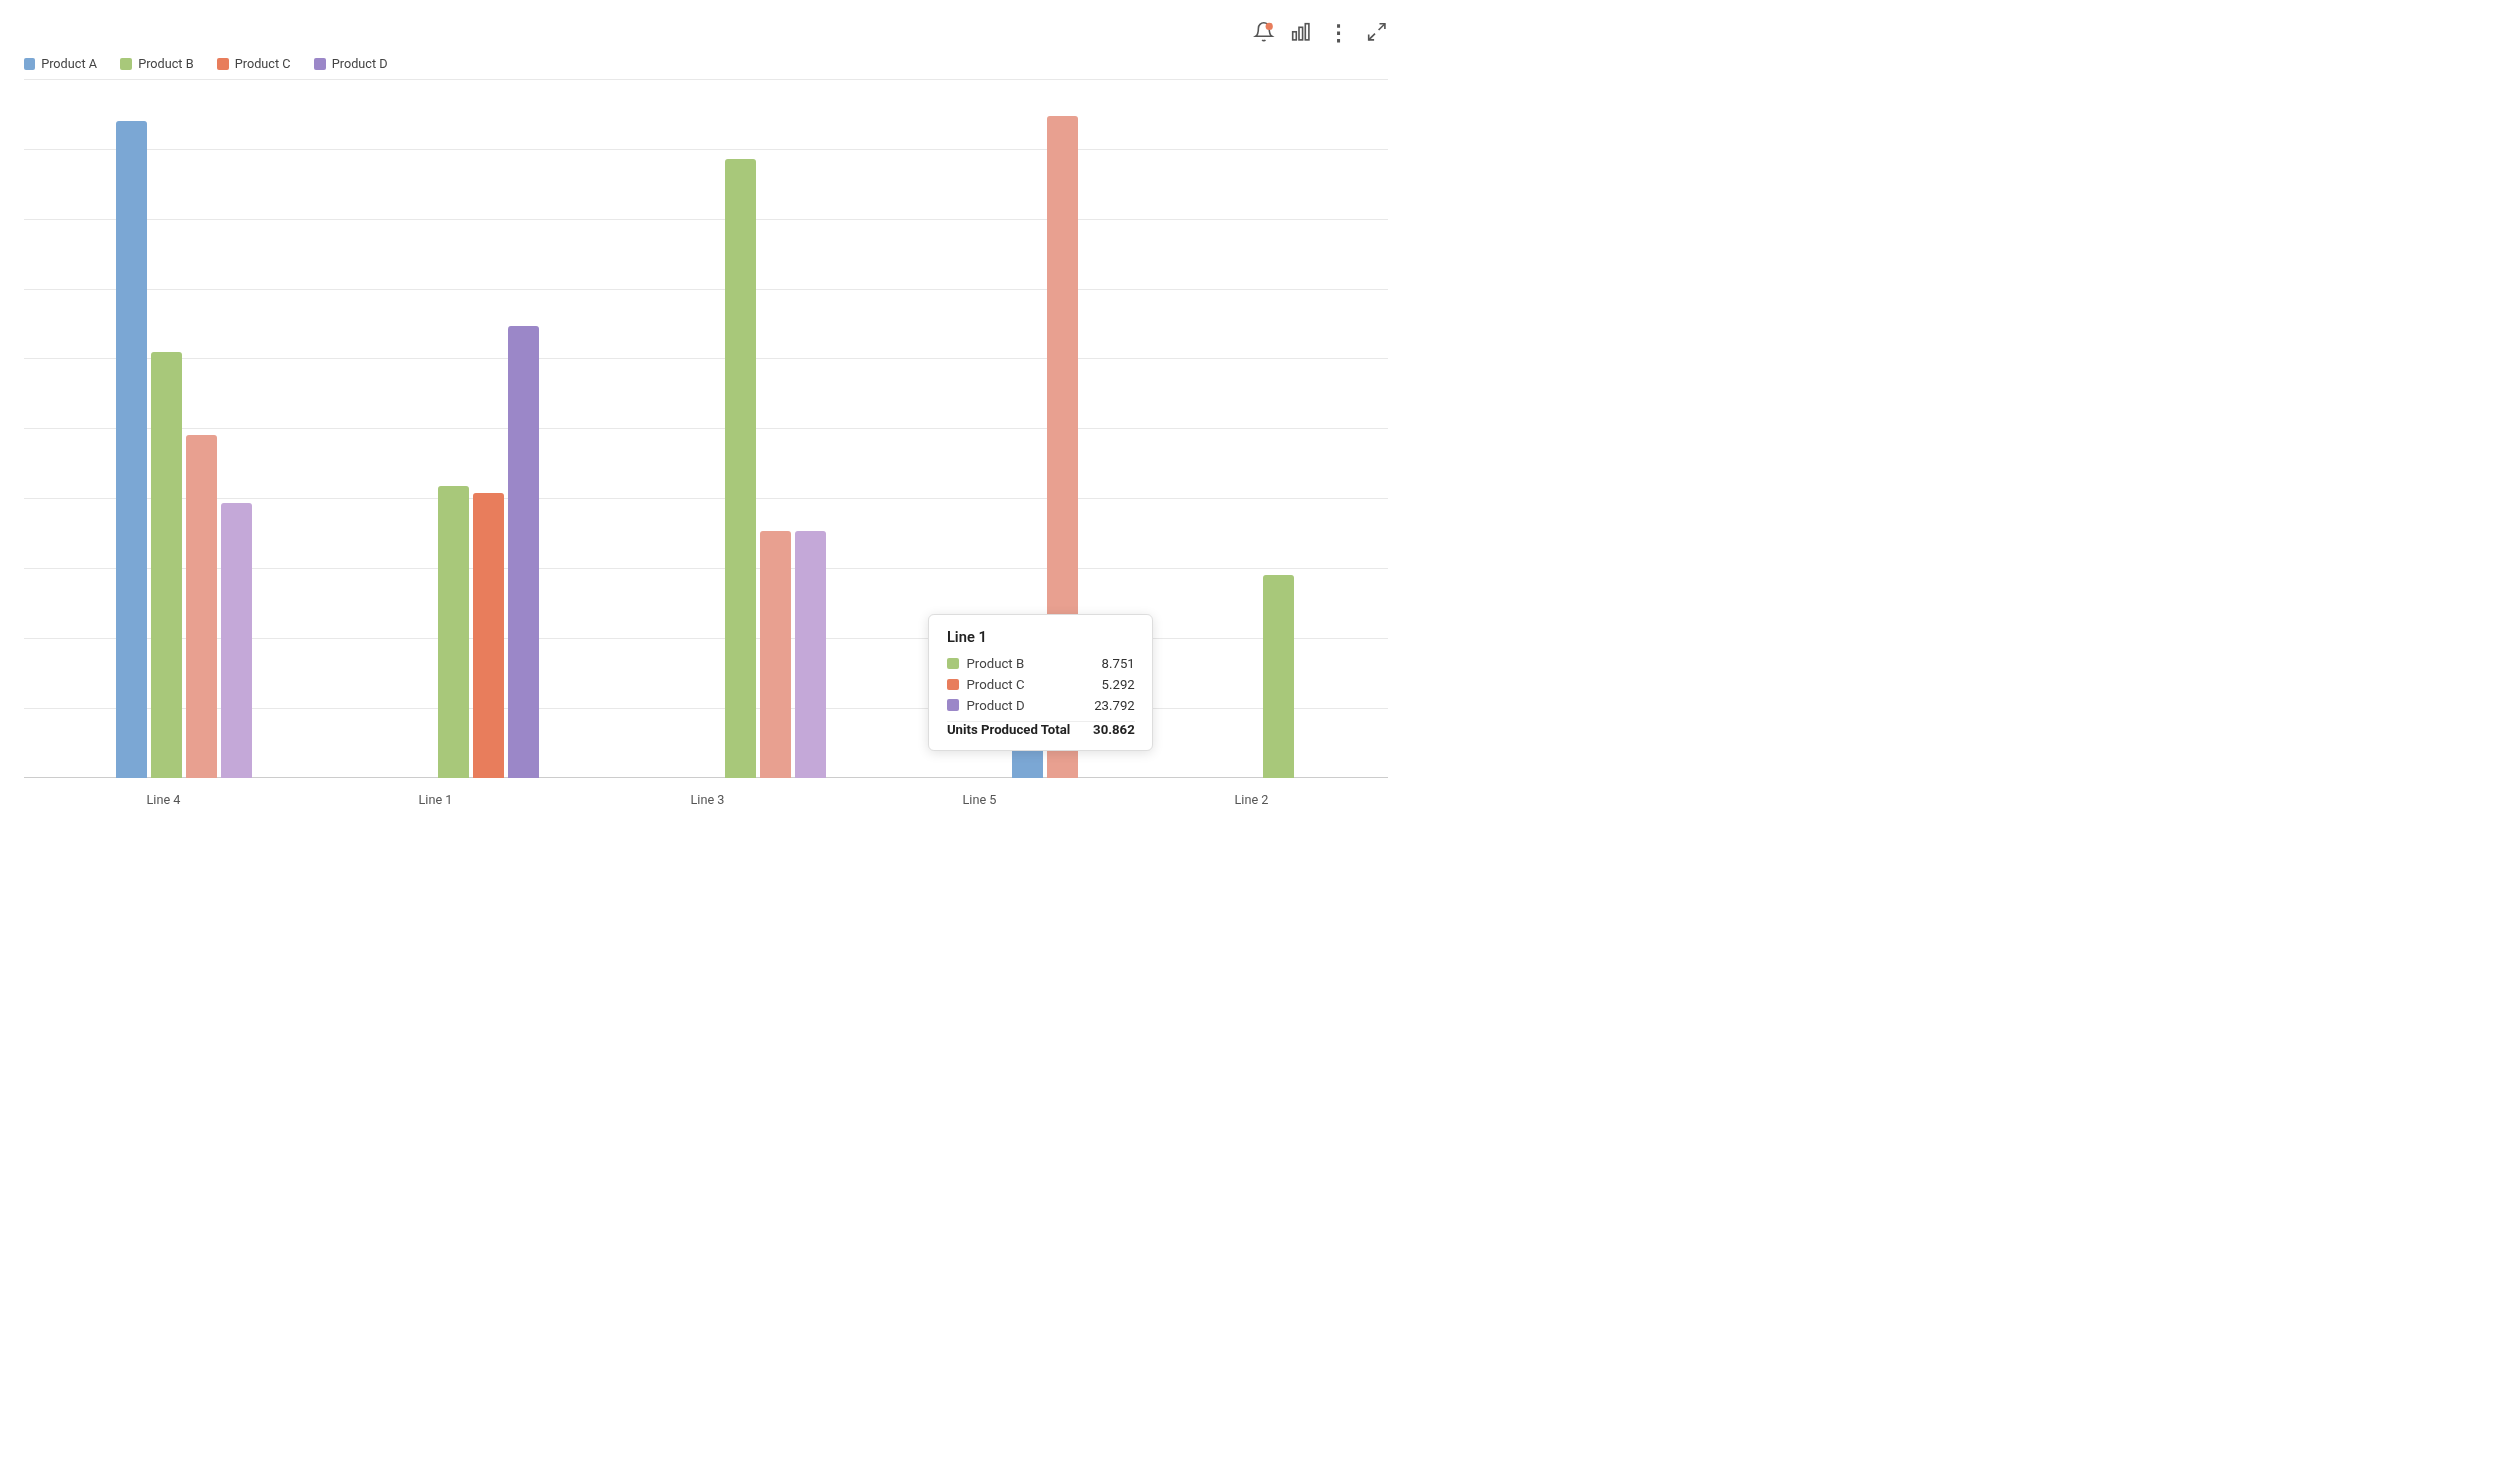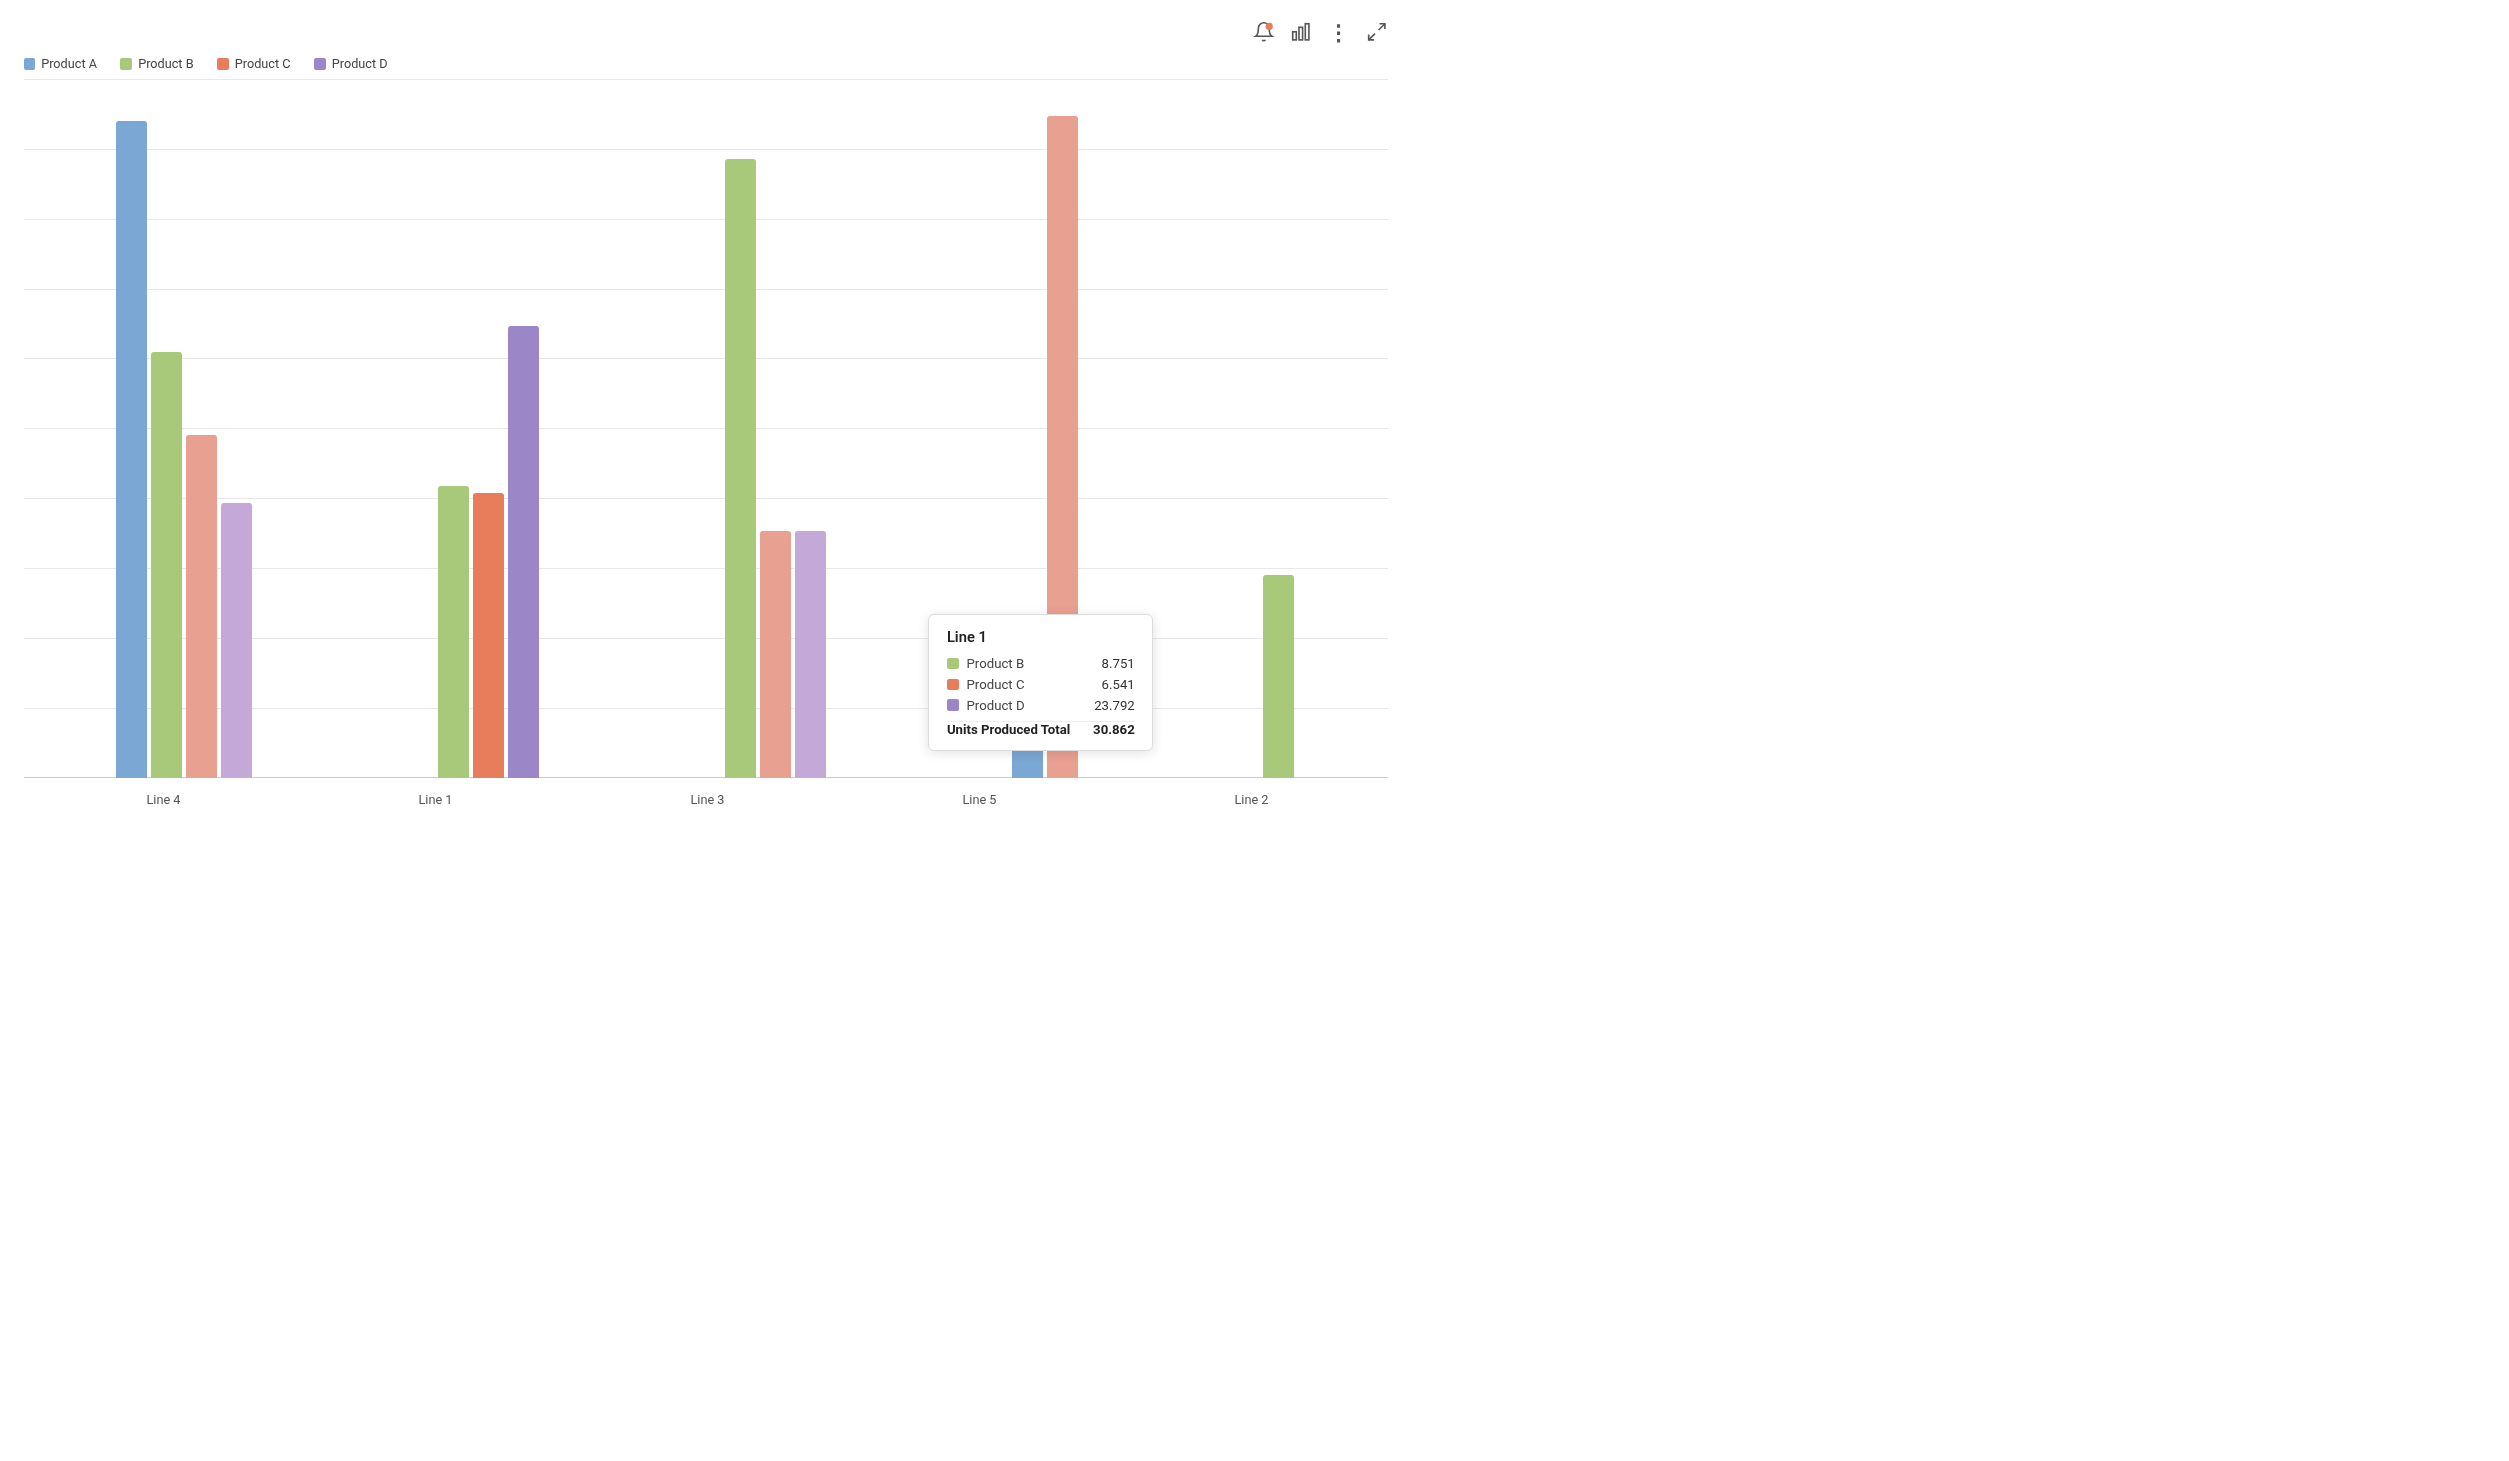--- a/index.html
+++ b/index.html
@@ -322,21 +322,21 @@
       <span>Product B</span>
     </span>
     <span class="tooltip-value">8.751</span>
   </div>
 
   <div class="tooltip-row">
     <span class="tooltip-row-label">
       <span class="tooltip-dot" style="background:#E87D5C"></span>
       <span>Product C</span>
     </span>
-    <span class="tooltip-value">6.541</span>
+    <span class="tooltip-value">5.292</span>
   </div>
 
   <div class="tooltip-row">
     <span class="tooltip-row-label">
       <span class="tooltip-dot" style="background:#9B87C8"></span>
       <span>Product D</span>
     </span>
     <span class="tooltip-value">23.792</span>
   </div>
 

